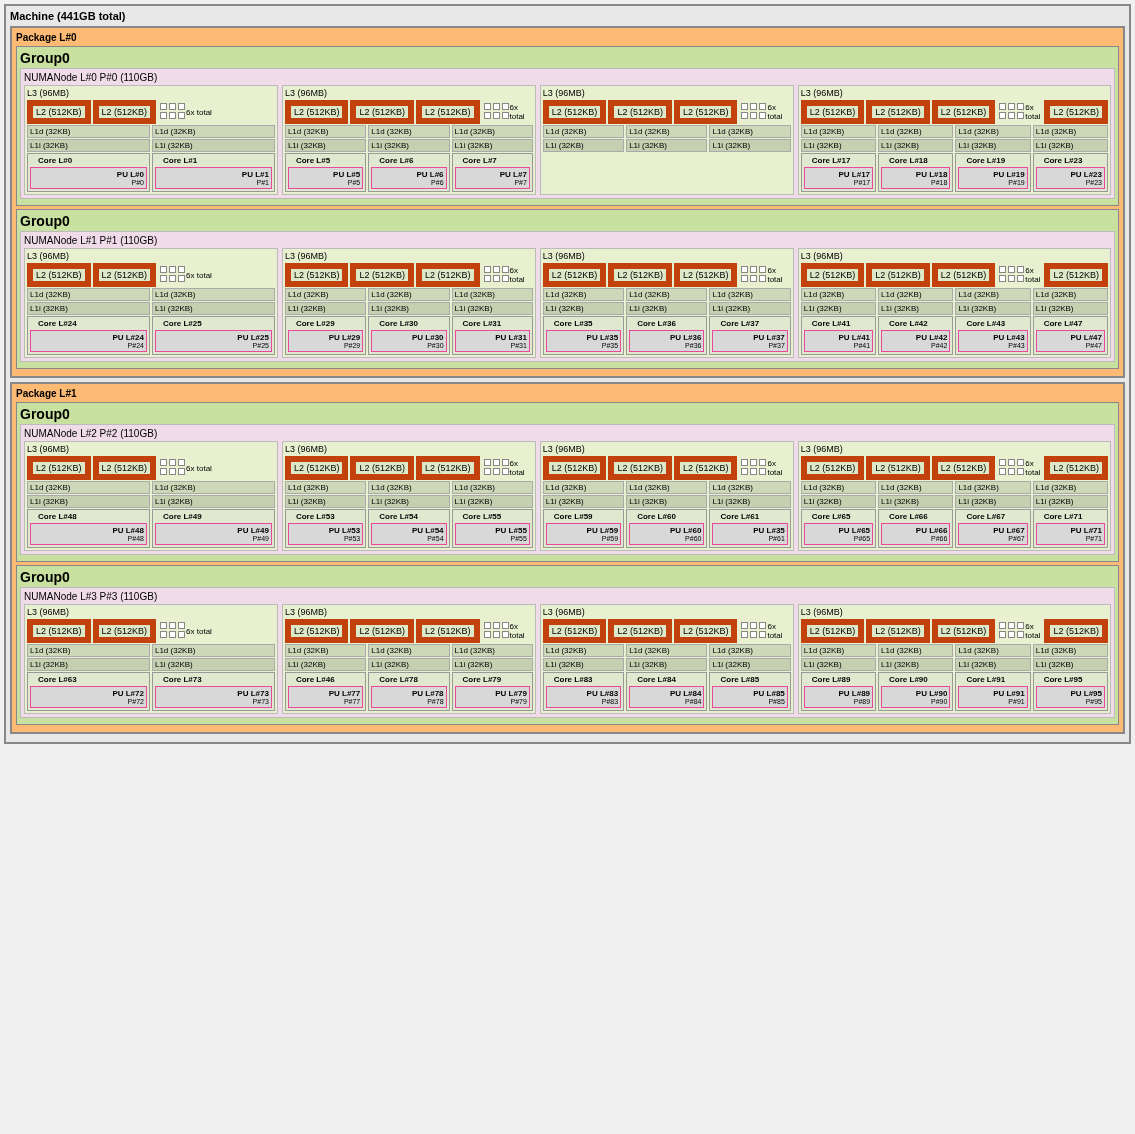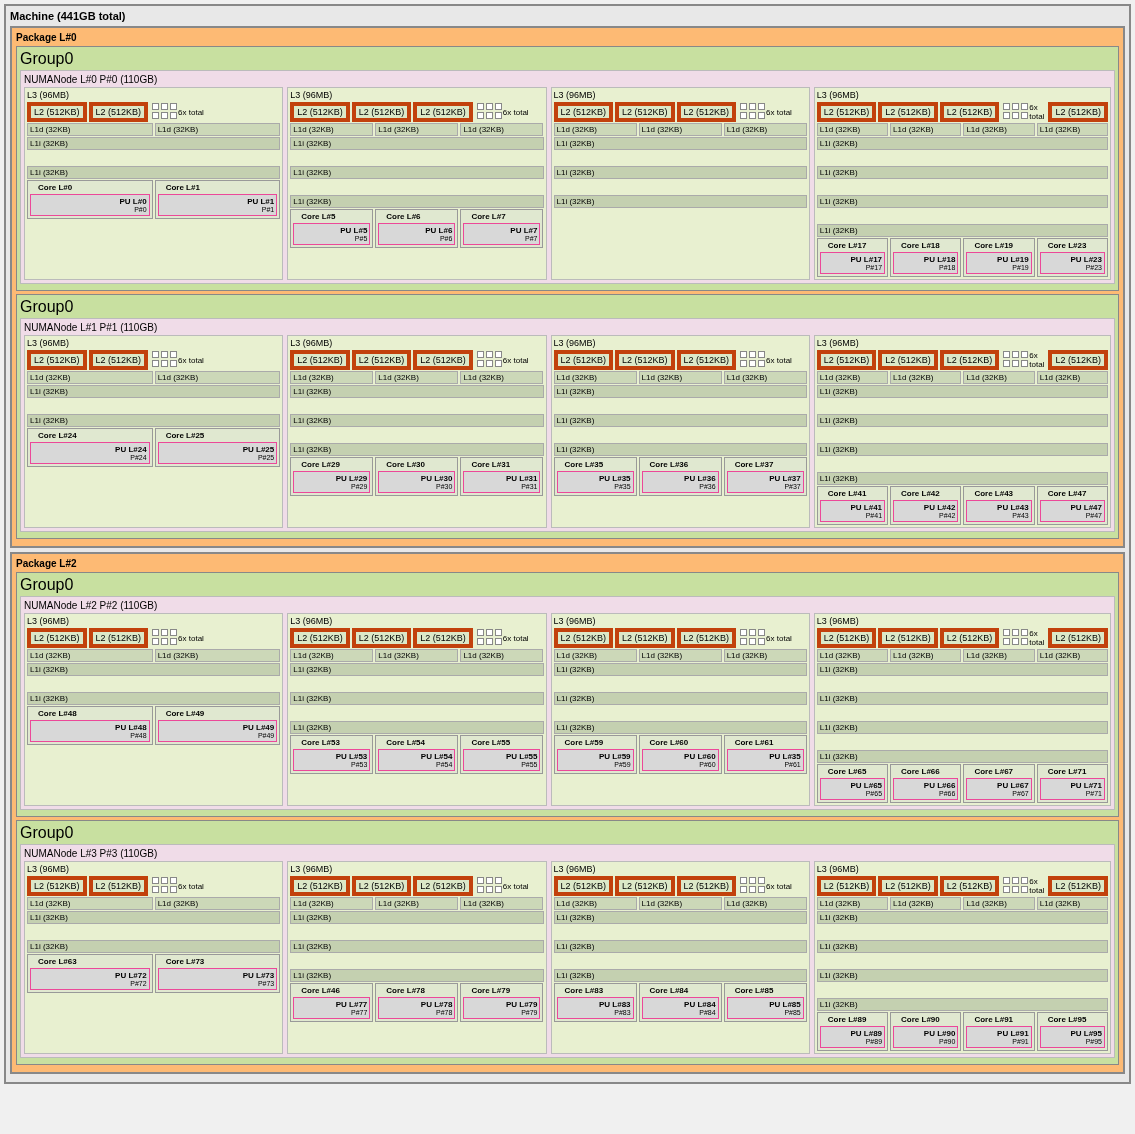--- a/index.html
+++ b/index.html
@@ -31,22 +31,22 @@
       font-weight: bold;
       margin-bottom: 3px;
     }
     .group-box {
       border: 1px solid #888;
       background: #c8e0a0;
       padding: 3px;
       margin-bottom: 3px;
     }
     .group-title {
-      font-size: 16px;
-      font-weight: normal;
+      font-size: 14px;
+      font-weight: bold;
       margin-bottom: 2px;
     }
     .numa-box {
       border: 1px solid #bbb;
       background: #f0dce8;
       padding: 3px;
       margin-bottom: 3px;
     }
     .numa-title {
       font-size: 10px;
@@ -57,21 +57,21 @@
       margin-bottom: 2px;
       white-space: nowrap;
     }
     .l2-row {
       display: flex;
       align-items: center;
       gap: 2px;
       margin-bottom: 1px;
     }
     .l2-box {
-      border: 4px solid #c2410c;
+      border: 6px solid #c2410c;
       background: #dce8c8;
       padding: 1px 3px;
       font-size: 9px;
       white-space: nowrap;
     }
     .l2-total {
       display: flex;
       align-items: center;
       font-size: 8px;
       margin: 0 2px;
@@ -97,23 +97,22 @@
     .l1d-box {
       border: 1px solid #aaa;
       background: #ccd8b8;
       padding: 1px 2px;
       font-size: 8px;
       white-space: nowrap;
       flex: 1;
     }
     .l1i-row {
       display: flex;
-      gap: 16px;
+      gap: 2px;
       margin-bottom: 1px;
-      flex-direction: column;
     }
     .l1i-box {
       border: 1px solid #aaa;
       background: #c4d0b0;
       padding: 1px 2px;
       font-size: 8px;
       white-space: nowrap;
       flex: 1;
     }
     .core-row {
@@ -582,21 +581,21 @@
             </div>
           </div>
 
         </div>
       </div>
     </div>
 
   </div>
 
   <div class="package-box">
-    <div class="package-title">Package L#2</div>
+    <div class="package-title">Package L#1</div>
 
     <div class="group-box">
       <div class="group-title">Group0</div>
       <div class="numa-box">
         <div class="numa-title">NUMANode L#2 P#2 (110GB)</div>
         <div style="display:flex; gap:4px;">
 
           <div class="l3-segment">
             <div class="l3-label">L3 (96MB)</div>
             <div class="l2-row">

